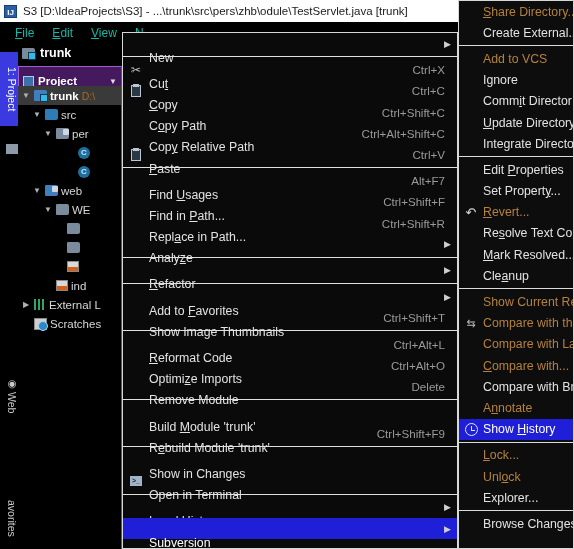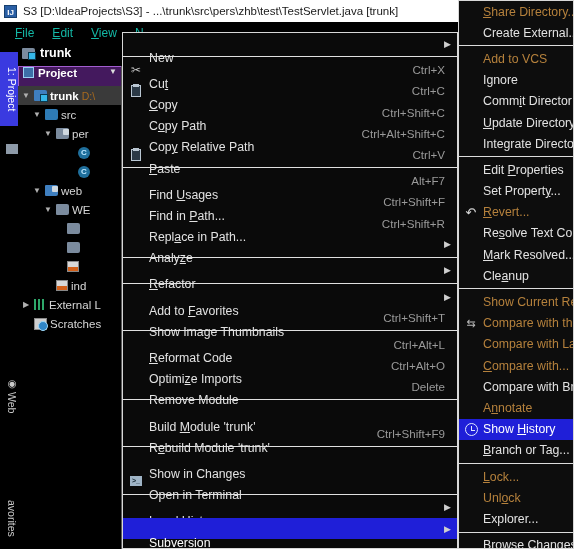--- a/index.html
+++ b/index.html
@@ -48,21 +48,21 @@
   .vtab.active{ background:#3a3ae0; color:#fff; }
 
   
   .projpanel{
     position:absolute; left:18px; top:44px; width:104px; height:505px;
     background:#000; border-right:1px solid #5a5a5a; overflow:hidden;
   }
   .proj-header{
     position:absolute; left:0; top:0; width:104px; height:30px;
     background:#44195e; border:1px solid #a25dd0;
-    display:flex; align-items:flex-start; gap:4px; padding-left:4px;
+    display:flex; align-items:center; gap:4px; padding-left:4px;
     font-size:11.5px; color:#ffffff; font-weight:bold;
   }
   .proj-header .hsq{
     width:11px;height:11px;background:#3d6fa8;border:1px solid #9ad0f5;flex:0 0 11px;
   }
   .proj-header .caret{ margin-left:auto; margin-right:4px; font-size:8px;color:#ddd;}
 
   .tree{ position:absolute; left:0; top:20px; width:104px; }
   .trow{
     height:19px; display:flex; align-items:center; gap:3px;
@@ -180,21 +180,21 @@
     content:'';position:absolute;left:6px;top:6px;width:3.5px;height:1.4px;background:#dfe8ff;
   }
 </style>
 </head>
 <body>
 
 <div id="app">
 
   <div class="titlebar">
     <div class="tb-logo">IJ</div>
-    <div class="tb-text">S3 [D:\IdeaProjects\S3] - ...\trunk\src\pers\zhb\test\TestServlet.java [trunk]</div>
+    <div class="tb-text">S3 [D:\IdeaProjects\S3] - ...\trunk\src\pers\zhb\odule\TestServlet.java [trunk]</div>
   </div>
 
   <div class="menubar">
     <div class="mb-item"><u>F</u><span>ile</span></div>
     <div class="mb-item"><u>E</u><span>dit</span></div>
     <div class="mb-item"><u>V</u><span>iew</span></div>
     <div class="mb-item"><u>N</u></div>
   </div>
 
   <div class="toolstrip">
@@ -586,26 +586,20 @@
           <span></span>
         </span>
         <span class="s-label">A<u>n</u>notate</span>
       </div>
       <div class="srow hl">
         <span class="s-icon">
           <span class="clockic"></span>
         </span>
         <span class="s-label">Show <u>H</u>istory</span>
       </div>
-      <div class="srow">
-        <span class="s-icon">
-          <span></span>
-        </span>
-        <span class="s-label"><u>B</u>ranch or Tag...</span>
-      </div>
       <div class="ssep"></div>
       <div class="srow dis">
         <span class="s-icon">
           <span></span>
         </span>
         <span class="s-label"><u>L</u>ock...</span>
       </div>
       <div class="srow dis">
         <span class="s-icon">
           <span></span>

